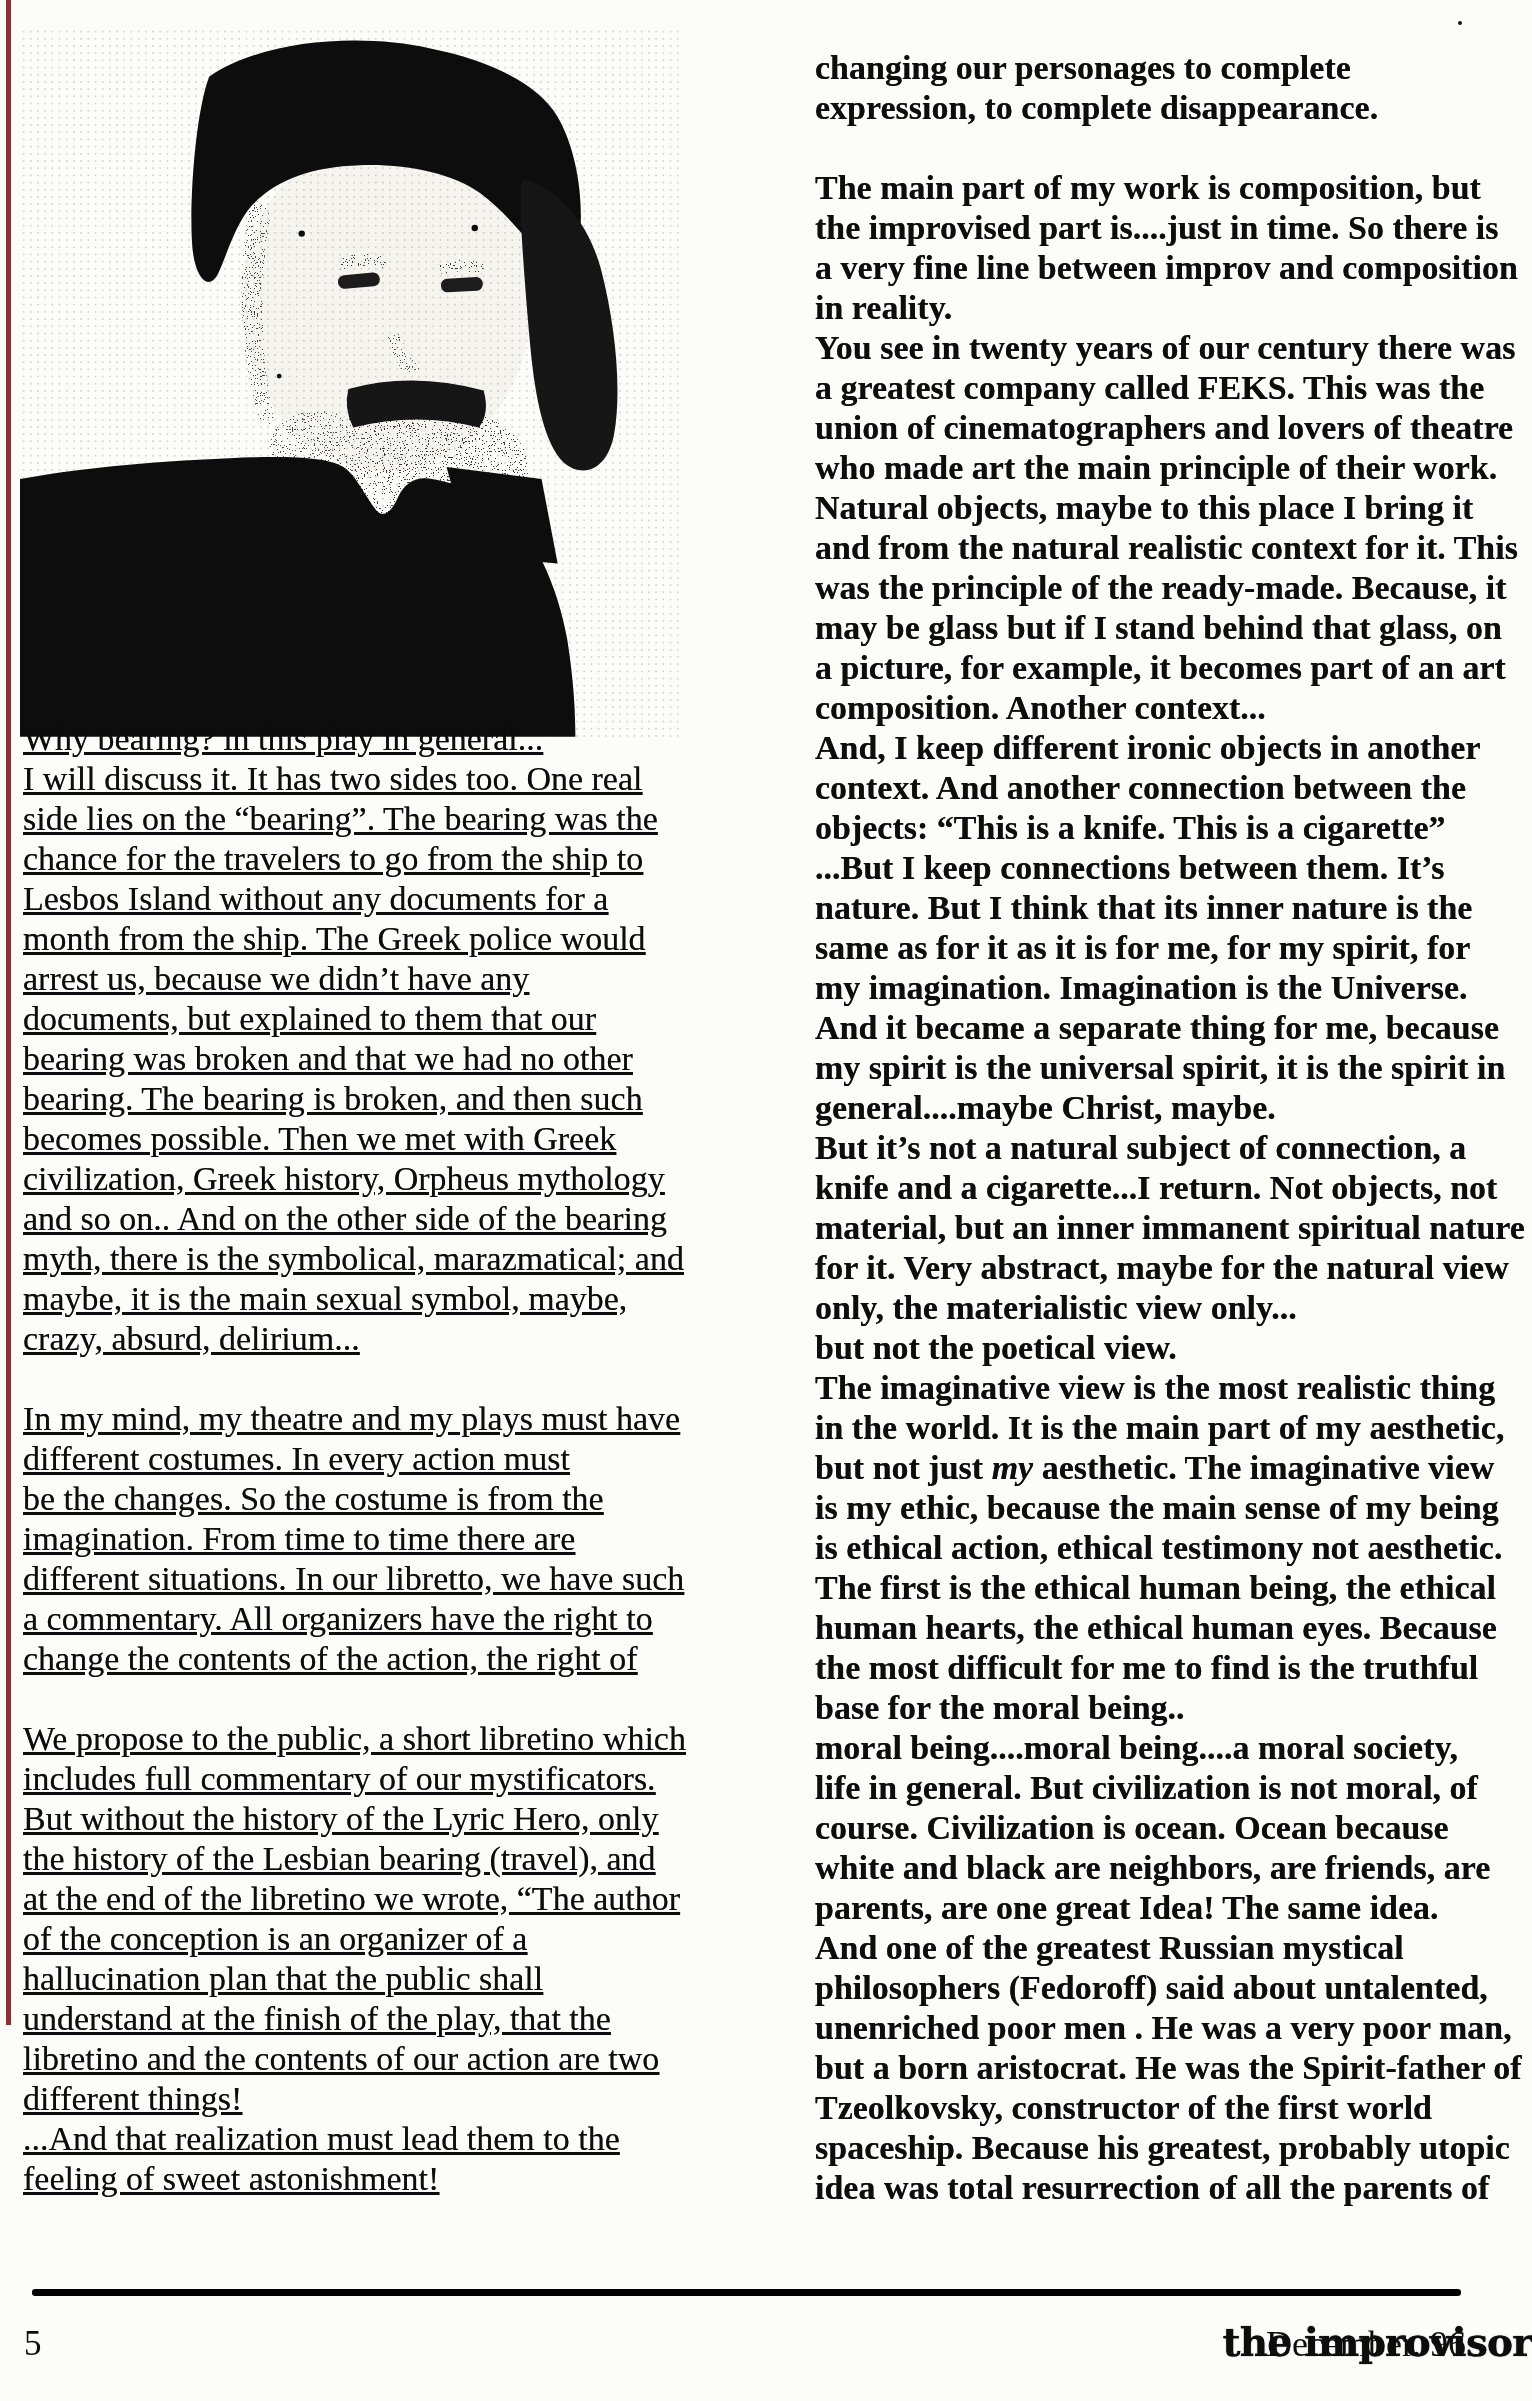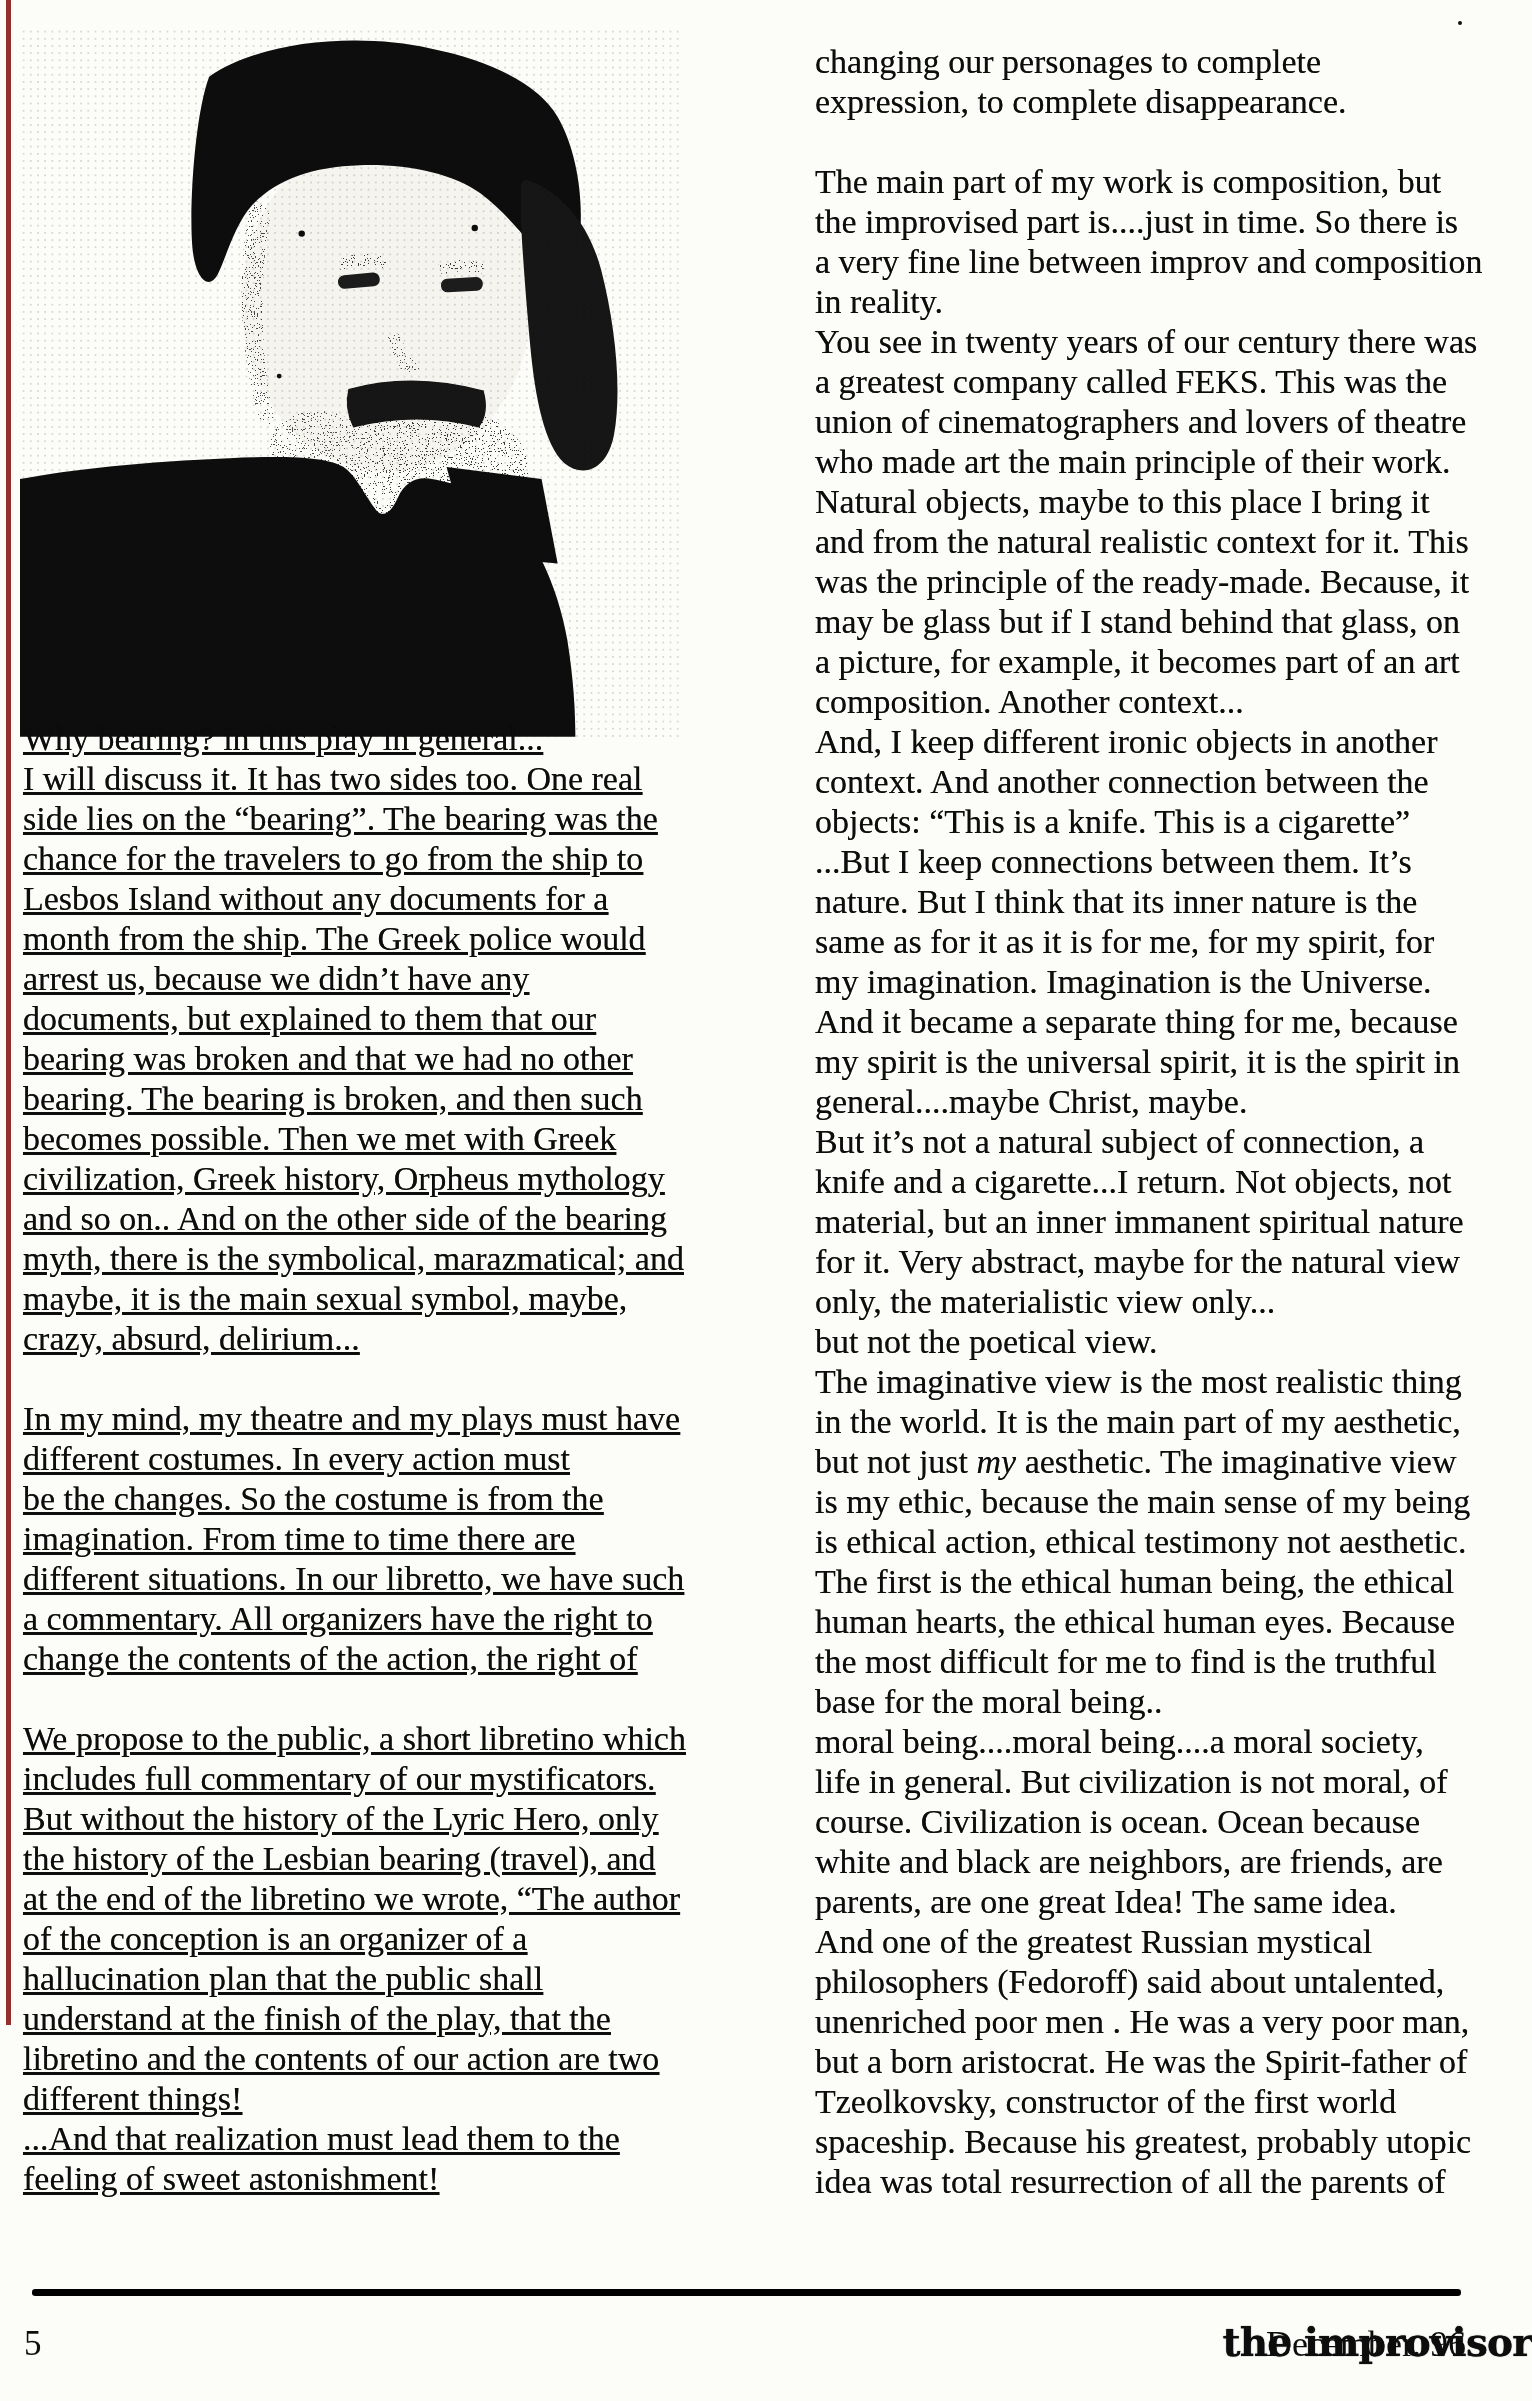--- a/index.html
+++ b/index.html
@@ -16,21 +16,21 @@
   .photo::after {
     content:""; position:absolute; inset:0; pointer-events:none;
     background-image:radial-gradient(circle, rgba(0,0,0,.14) 0.8px, transparent 1.2px);
     background-size:7.2px 7.2px; mix-blend-mode:multiply;
   }
 
   
   .col { position:absolute; font-size:34px; line-height:40px; text-shadow:0 0 0.5px rgba(0,0,0,.65); }
   .col p { margin:0 0 40px 0; white-space:pre-line; }
   .col-left  { left:23px;  top:719px; width:777px;text-decoration:underline; }
-  .col-right { left:815px; top:42px;  width:715px; }
+  .col-right { left:815px; top:48px;  width:715px;font-weight:bold; }
   .col i { font-style:italic;text-align:right; }
 
   
   .rule { position:absolute; left:32px; top:2289px; width:1429px; height:7.2px; background:#000; border-radius:3.2px; }
   .footer-page { position:absolute; left:24px; top:2324px; font-size:35px; }
   .footer-pub  { position:absolute; left:0; top:2319px; width:1532px; text-align:right;
                  font-family:"DejaVu Serif", serif; font-weight:700; font-size:39px;
                  letter-spacing:-0.8px; text-shadow:0 0 1px #000; }
   .footer-date { position:absolute; right:66px; top:2323px; font-size:36px; }
 </style>

